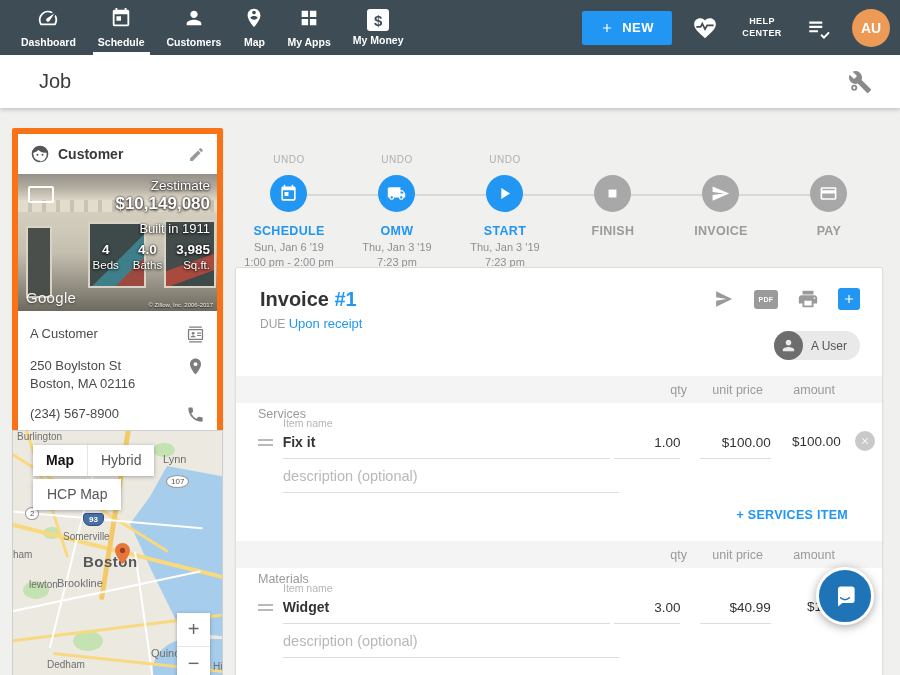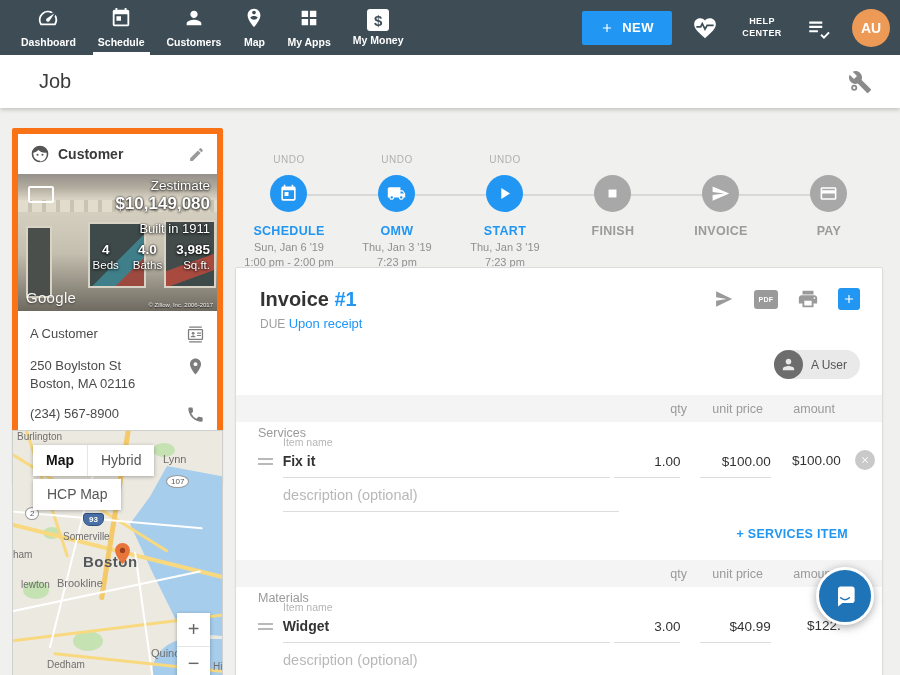--- a/index.html
+++ b/index.html
@@ -139,21 +139,21 @@
   .inv-due { font-size:12px; color:#9e9e9e; margin-top:5px; }
   .inv-due a { color:#2196f3; text-decoration:none; font-size:13px; cursor:pointer; }
   .inv-icons { margin-left:auto; display:flex; align-items:center; gap:19px; padding-right:8px; }
   .inv-icons svg { width:22px; height:22px; fill:#9a9a9a; display:block; cursor:pointer; }
   .pdf-ic { width:24px; height:19px; background:#9a9a9a; border-radius:3px; color:#fff;
     font-size:7px; font-weight:bold; display:flex; align-items:center; justify-content:center;
     letter-spacing:.3px; cursor:pointer; }
   .plus-ic { width:22px; height:22px; background:#2196f3; border-radius:3px; display:flex;
     align-items:center; justify-content:center; cursor:pointer; }
   .plus-ic svg { width:14px; height:14px; fill:#fff; }
-  .chip-row { display:flex; justify-content:flex-end; padding-right:8px; margin-top:19px; }
+  .chip-row { display:flex; justify-content:flex-end; padding-right:8px; margin-top:0; }
   .chip { display:flex; align-items:center; background:#e9e9e9; border-radius:15px; height:29px;
     padding-right:13px; cursor:pointer; }
   .chip .cav { width:29px; height:29px; border-radius:50%; background:#6d6d6d; display:flex;
     align-items:center; justify-content:center; }
   .chip .cav svg { width:17px; height:17px; fill:#e9e9e9; }
   .chip .cname { font-size:12px; color:#555; margin-left:8px; }
 
   .band { margin-top:16px; height:27px; background:#f4f4f5; display:flex; align-items:center;
     padding-left:22px; font-size:12.5px; color:#9a9a9a; }
   .band .bt { width:361px;margin-top:48px; }
@@ -368,21 +368,21 @@
     <div class="road" style="left:40px;top:230px;width:170px;height:3px;transform:rotate(6deg);"></div>
 
     <span class="m-lbl" style="left:4px;top:0px;">Burlington</span>
     <span class="m-lbl" style="left:150px;top:22px;font-size:11px;">Lynn</span>
     <span class="shield" style="left:153px;top:44px;">107</span>
     <span class="shield" style="left:12px;top:76px;">2</span>
     <span class="shield i93" style="left:70px;top:82px;">93</span>
     <span class="m-lbl" style="left:50px;top:100px;">Somerville</span>
     <span class="m-lbl" style="left:0px;top:118px;">ham</span>
     <span class="m-lbl big" style="left:70px;top:122px;">Boston</span>
-    <span class="m-lbl" style="left:0px;top:148px;padding-left:8px;">lewton</span>
+    <span class="m-lbl" style="left:16px;top:148px;">lewton</span>
     <span class="m-lbl" style="left:44px;top:146px;font-size:11px;">Brookline</span>
     <span class="m-lbl" style="left:138px;top:216px;font-size:11px;">Quincy</span>
     <span class="m-lbl" style="left:34px;top:228px;">Dedham</span>
     <span class="m-lbl" style="left:200px;top:230px;">Hi</span>
 
     <span class="map-pin"><svg width="15" height="21" viewBox="0 0 24 34">
           <path d="M12 0C5.4 0 0 5.4 0 12c0 9 12 22 12 22s12-13 12-22C24 5.4 18.6 0 12 0z" fill="#e8763a"></path>
           <circle cx="12" cy="12" r="4.2" fill="#9c3d1e"></circle>
         </svg></span>
   </div>

